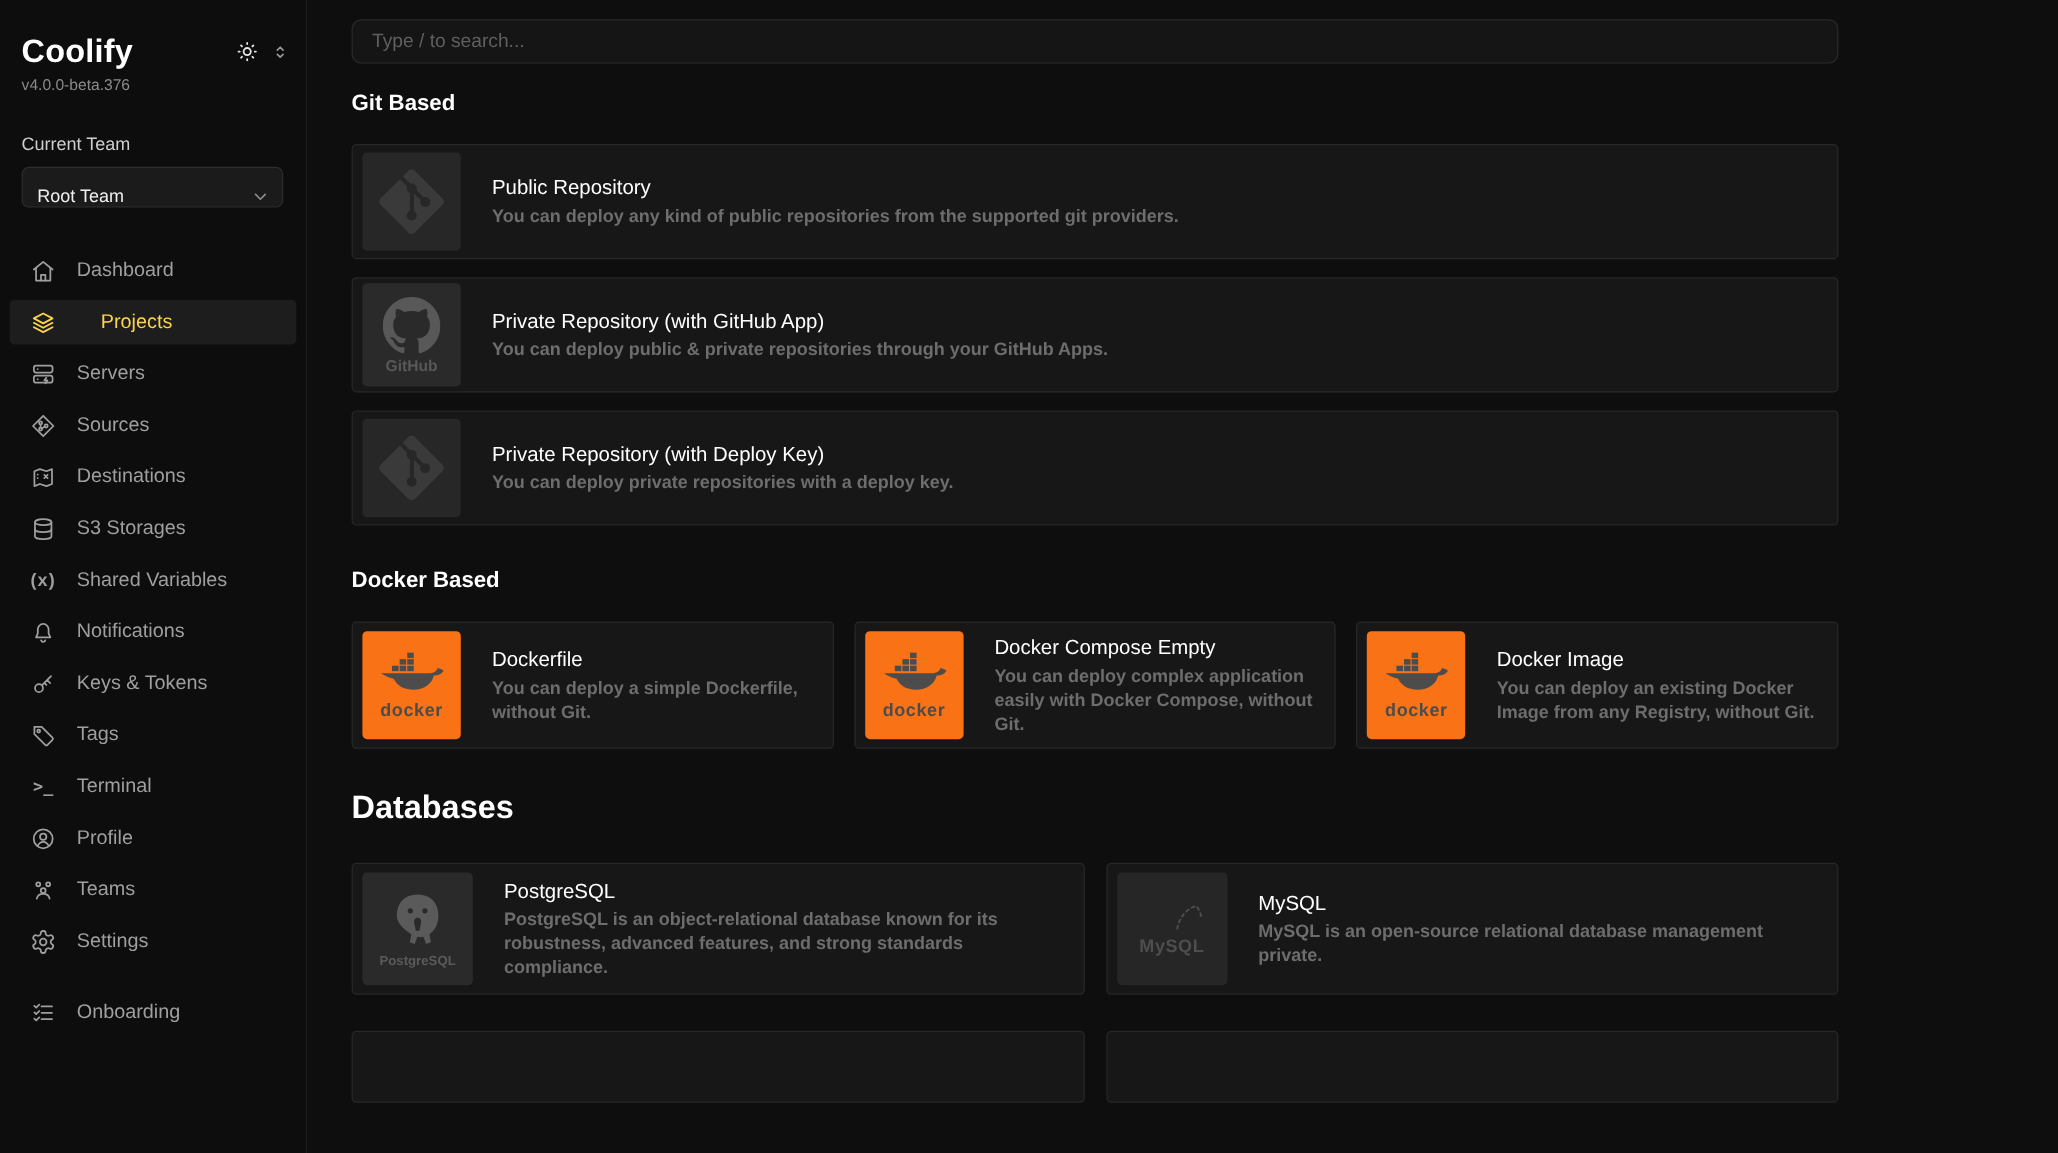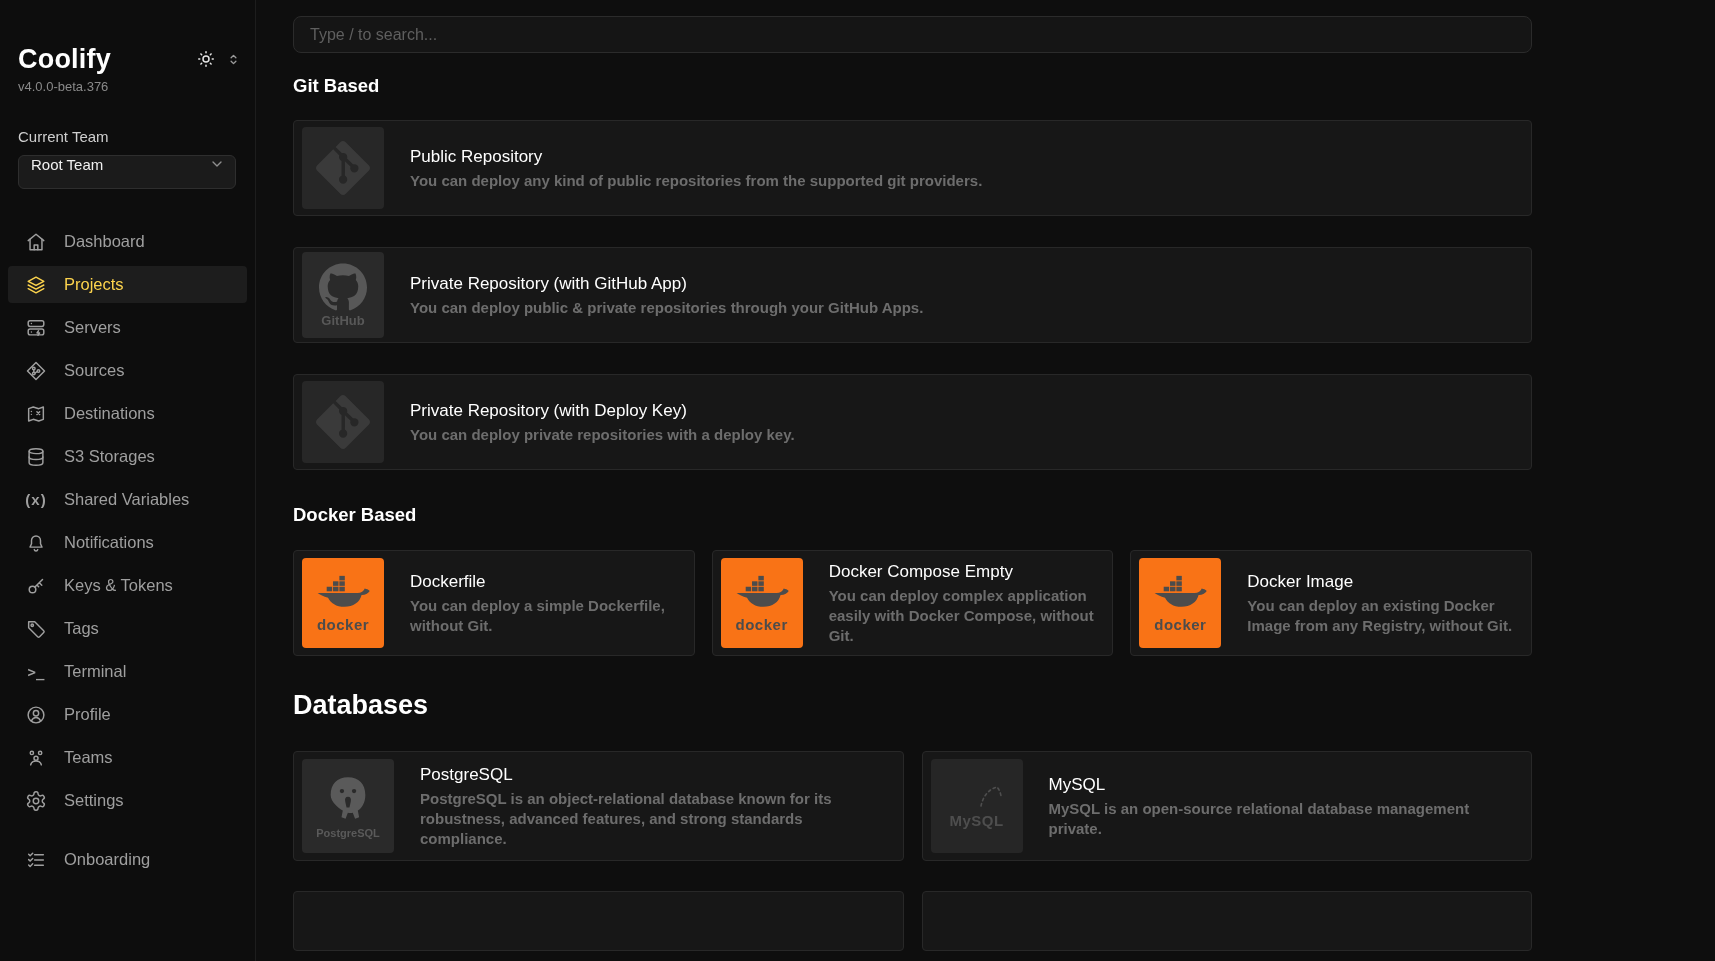--- a/index.html
+++ b/index.html
@@ -2,57 +2,57 @@
 <html><head>
 <meta charset="utf-8">
 <style>
   * { margin:0; padding:0; box-sizing:border-box; }
   html,body { width:1715px; height:961px; overflow:hidden; background:#0e0e0e;
               font-family:"Liberation Sans", sans-serif; }
   svg { display:block; }
 
   
   .sidebar { position:fixed; left:0; top:0; width:256px; height:961px;
-             background:#0d0d0d; border-right:1px solid #1d1d1d; padding-top:44px; }
+             background:#0d0d0d; border-right:1px solid #1d1d1d; padding-top:28px; }
   .sb-head { display:flex; align-items:flex-start; padding:0 14px 0 18px; }
   .sb-title { color:#fff; font-size:27px; font-weight:bold; letter-spacing:.2px; line-height:30px; }
   .sb-head-icons { margin-left:auto; display:flex; align-items:center; gap:10px; padding-top:5px; }
   .icon-btn { color:#e6e6e6; cursor:pointer; }
   .icon-btn.dim { color:#9a9a9a; }
   .sb-version { color:#8a8a8a; font-size:13px; padding:5px 18px 0 18px; }
   .team-label { color:#cfcfcf; font-size:15px; padding:34px 18px 0 18px; }
   .team-select { margin:10px 18px 0 18px; height:34px; width:218px; background:#1b1b1b;
-                 border:1px solid #2e2e2e; border-radius:6px; display:flex; align-items:flex-start;
+                 border:1px solid #2e2e2e; border-radius:6px; display:flex; align-items:flex-end;
                  padding:0 10px 0 12px; cursor:pointer; }
   .team-select span { color:#f0f0f0; font-size:15px; }
   .team-select .chev { margin-left:auto; color:#8f8f8f; }
   .nav { margin-top:34px; }
   .nav-item { display:flex; align-items:center; height:37px; margin:0 8px 6px 8px;
               padding:0 16px; border-radius:4px; color:#9f9f9f; cursor:pointer; }
-  .nav-item.active { background:#1d1d1d; color:#fcd34d; }
+  .nav-item.active { background:#1d1d1d; color:#fcd34d;gap:20px; }
   .nav-item.gap-top { margin-top:22px; }
   .nav-icon { width:24px; height:24px; display:flex; align-items:center; justify-content:center;
               color:inherit; flex:0 0 24px; }
   .nav-icon svg { stroke:currentColor; fill:none; stroke-width:1.6; stroke-linecap:round; stroke-linejoin:round; }
   .nav-icon.glyph { font-size:15px; font-weight:bold; letter-spacing:1px; white-space:nowrap; }
   .nav-icon.mono { font-family:"DejaVu Sans Mono", monospace; font-size:14px; font-weight:bold; }
   .nav-label { margin-left:16px; font-size:16.5px; }
 
   
   .main { margin-left:257px; padding:16px 183px 0 36px; }
   .search-input { width:100%; height:37px; background:#151515; border:1px solid #2b2b2b;
                   border-radius:8px; color:#e5e5e5; font-size:16px; padding:12px 16px; outline:none;
                   font-family:"Liberation Sans", sans-serif; }
   .search-input::placeholder { color:#5f5f5f; }
   h1.sec { color:#fff; font-size:27px; line-height:31px; font-weight:bold; margin-top:30px; }
   h1.sec.later { margin-top:34px; }
   h2.sub { color:#fff; font-size:18.5px; line-height:21px; font-weight:bold; margin-top:22px; }
   h2.sub.later { margin-top:34px; }
 
-  .stack { margin-top:24px; display:flex; flex-direction:column; gap:31px; }
+  .stack { margin-top:24px; display:flex; flex-direction:column; gap:15px; }
   .card { background:#171717; border:1px solid #282828; border-radius:4px;
           display:flex; align-items:center; padding:8px 16px 8px 8px; cursor:pointer; }
   .card.h96 { height:96px; }
   .grid3 { margin-top:25px; display:grid; grid-template-columns:repeat(3,1fr); gap:17px; }
   .grid3 .card { height:106px; }
   .grid2 { margin-top:30px; display:grid; grid-template-columns:repeat(2,1fr); gap:18px; }
   .grid2 .card { height:110px; }
   .grid2.partial { margin-top:30px; }
   .grid2.partial .card { height:60px; }
 

